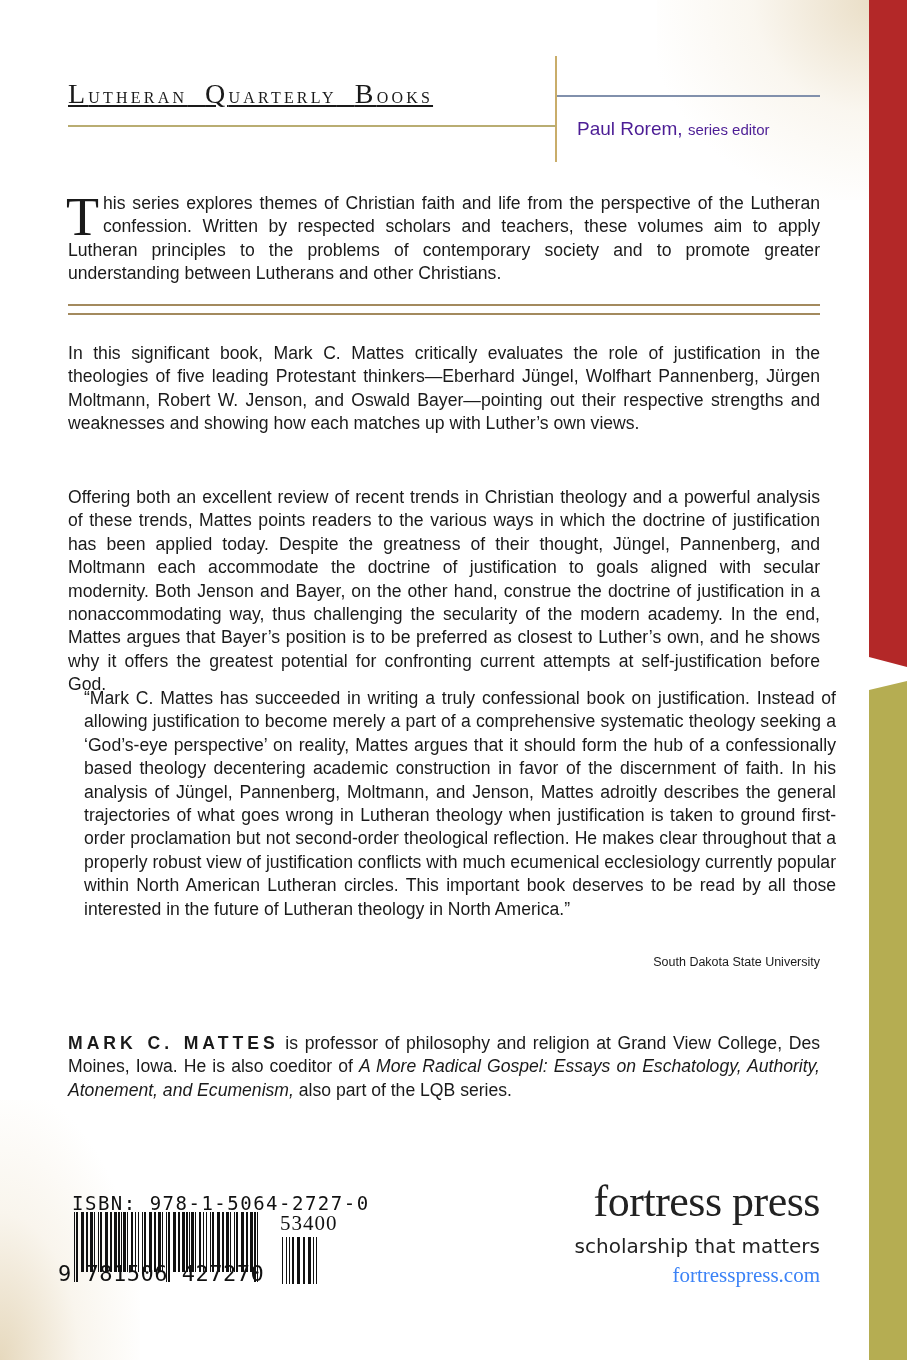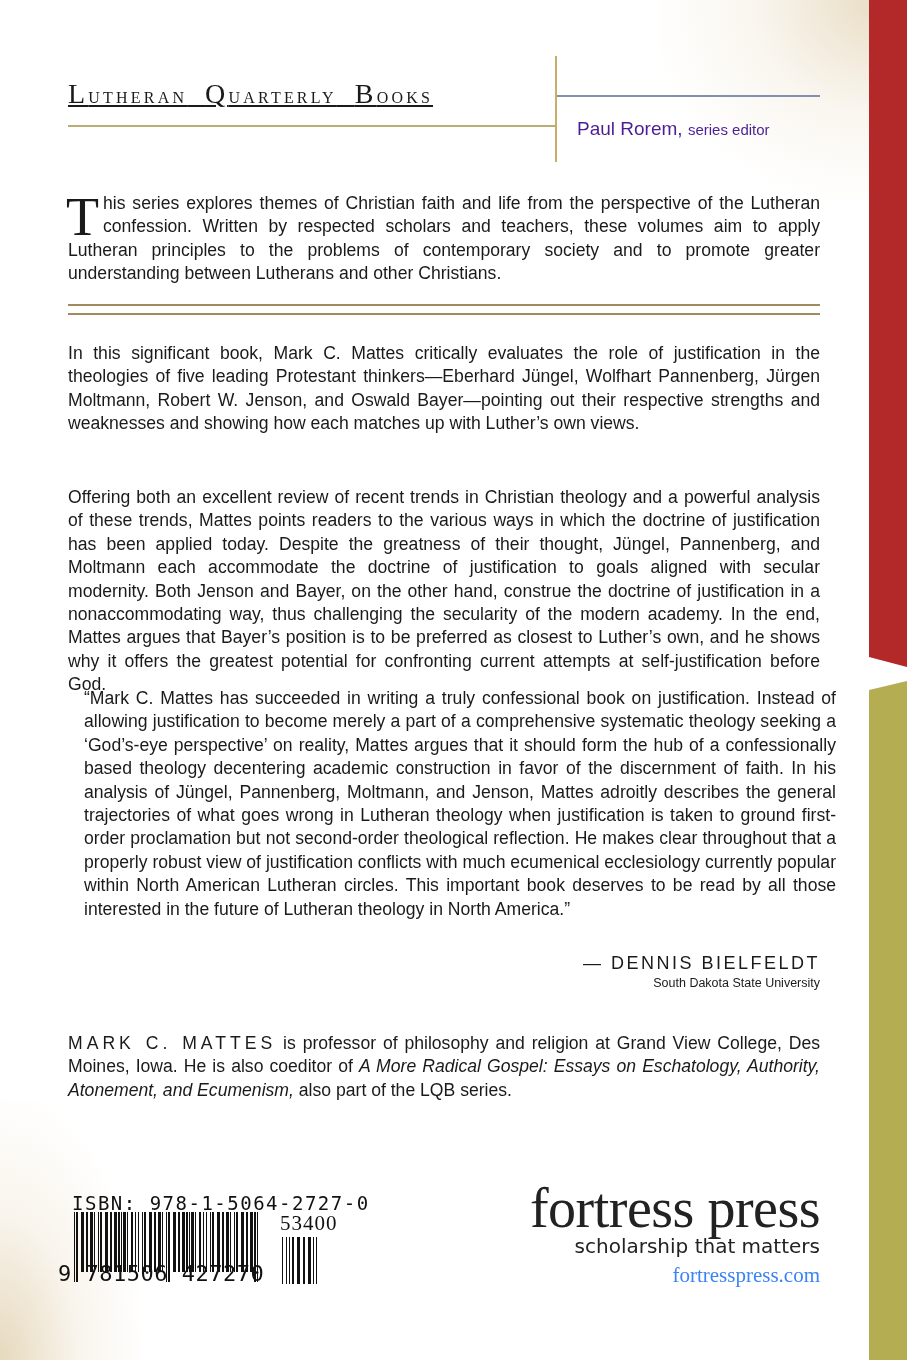--- a/index.html
+++ b/index.html
@@ -61,21 +61,21 @@
     .p3 { top: 687px; margin-left: 16px; }
     .attrib {
       position: absolute; right: 87px; top: 953px; text-align: right;
     }
     .attrib-name {
       font-family: "Liberation Sans", "DejaVu Sans", sans-serif;
       font-size: 18px; letter-spacing: 2.5px; color: #1a1a1a; white-space: nowrap;
     }
     .attrib-inst { font-size: 12.5px; color: #1a1a1a; margin-top: 2px; white-space: nowrap; }
     .bio { top: 1032px; }
-    .bio .name { font-weight: normal; letter-spacing: 4px; }
+    .bio .name { font-weight: bold; letter-spacing: 4px; }
     .bio i { font-style: italic; }
 
     
     .isbn {
       position: absolute; left: 72px; top: 1192px;
       font-family: "DejaVu Sans Mono", "Liberation Mono", monospace;
       font-size: 19px; letter-spacing: 1.5px; color: #111; white-space: nowrap;
     }
     .barcode { position: absolute; left: 60px; top: 1212px; }
     .price-digits {
@@ -86,21 +86,21 @@
     .barcode-digits {
       position: absolute; left: 58px; top: 1261px;
       font-family: "DejaVu Sans Mono", "Liberation Mono", monospace;
       font-size: 22px; color: #111; letter-spacing: 0.5px; white-space: nowrap;
     }
 
     
     .pub-name {
       position: absolute; right: 87px; top: 1176px;
       font-family: "Liberation Serif", "DejaVu Serif", serif;
-      font-size: 56px; color: #222; white-space: nowrap; letter-spacing: -0.5px;
+      font-size: 44px; color: #222; white-space: nowrap; letter-spacing: -0.5px;
     }
     .pub-tagline {
       position: absolute; right: 87px; top: 1234px;
       font-family: "DejaVu Sans", "Liberation Sans", sans-serif;
       font-size: 20px; color: #222; white-space: nowrap;
     }
     .pub-url {
       position: absolute; right: 87px; top: 1263px;
       font-family: "Liberation Serif", "DejaVu Serif", serif;
       font-size: 21px; color: #3b82f6; white-space: nowrap;
@@ -136,21 +136,20 @@
   <span class="dropcap">T</span><span>his series explores themes of Christian faith and life from the perspective of the Lutheran confession. Written by respected scholars and teachers, these volumes aim to apply Lutheran principles to the problems of contemporary society and to promote greater understanding between Lutherans and other Christians.</span>
 </div>
 <div class="double-rule r1"></div>
 <div class="double-rule r2"></div>
 
 <div class="para p1">In this significant book, Mark C. Mattes critically evaluates the role of justification in the theologies of five leading Protestant thinkers—Eberhard Jüngel, Wolfhart Pannenberg, Jürgen Moltmann, Robert W. Jenson, and Oswald Bayer—pointing out their respective strengths and weaknesses and showing how each matches up with Luther’s own views.</div>
 <div class="para p2">Offering both an excellent review of recent trends in Christian theology and a powerful analysis of these trends, Mattes points readers to the various ways in which the doctrine of justification has been applied today. Despite the greatness of their thought, Jüngel, Pannenberg, and Moltmann each accommodate the doctrine of justification to goals aligned with secular modernity. Both Jenson and Bayer, on the other hand, construe the doctrine of justification in a nonaccommodating way, thus challenging the secularity of the modern academy. In the end, Mattes argues that Bayer’s position is to be preferred as closest to Luther’s own, and he shows why it offers the greatest potential for confronting current attempts at self-justification before God.</div>
 
 <div class="para p3">“Mark C. Mattes has succeeded in writing a truly confessional book on justification. Instead of allowing justification to become merely a part of a comprehensive systematic theology seeking a ‘God’s-eye perspective’ on reality, Mattes argues that it should form the hub of a confessionally based theology decentering academic construction in favor of the discernment of faith. In his analysis of Jüngel, Pannenberg, Moltmann, and Jenson, Mattes adroitly describes the general trajectories of what goes wrong in Lutheran theology when justification is taken to ground first-order proclamation but not second-order theological reflection. He makes clear throughout that a properly robust view of justification conflicts with much ecumenical ecclesiology currently popular within North American Lutheran circles. This important book deserves to be read by all those interested in the future of Lutheran theology in North America.”</div>
 <div class="attrib">
-  <div class="attrib-name">— DENNIS BIELFELDT</div>
   <div class="attrib-inst">South Dakota State University</div>
 </div>
 
 <div class="para bio">
   <span class="name">MARK C. MATTES</span><span> is professor of philosophy and religion at Grand View College, Des Moines, Iowa. He is also coeditor of </span><i>A More Radical Gospel: Essays on Eschatology, Authority, Atonement, and Ecumenism,</i><span> also part of the LQB series.</span>
 </div>
 
 <div class="isbn">ISBN: 978-1-5064-2727-0</div>
 <svg class="barcode" id="barcode-svg" width="260" height="72">
     <rect x="14" y="0" width="1" height="70" fill="#111"></rect>

